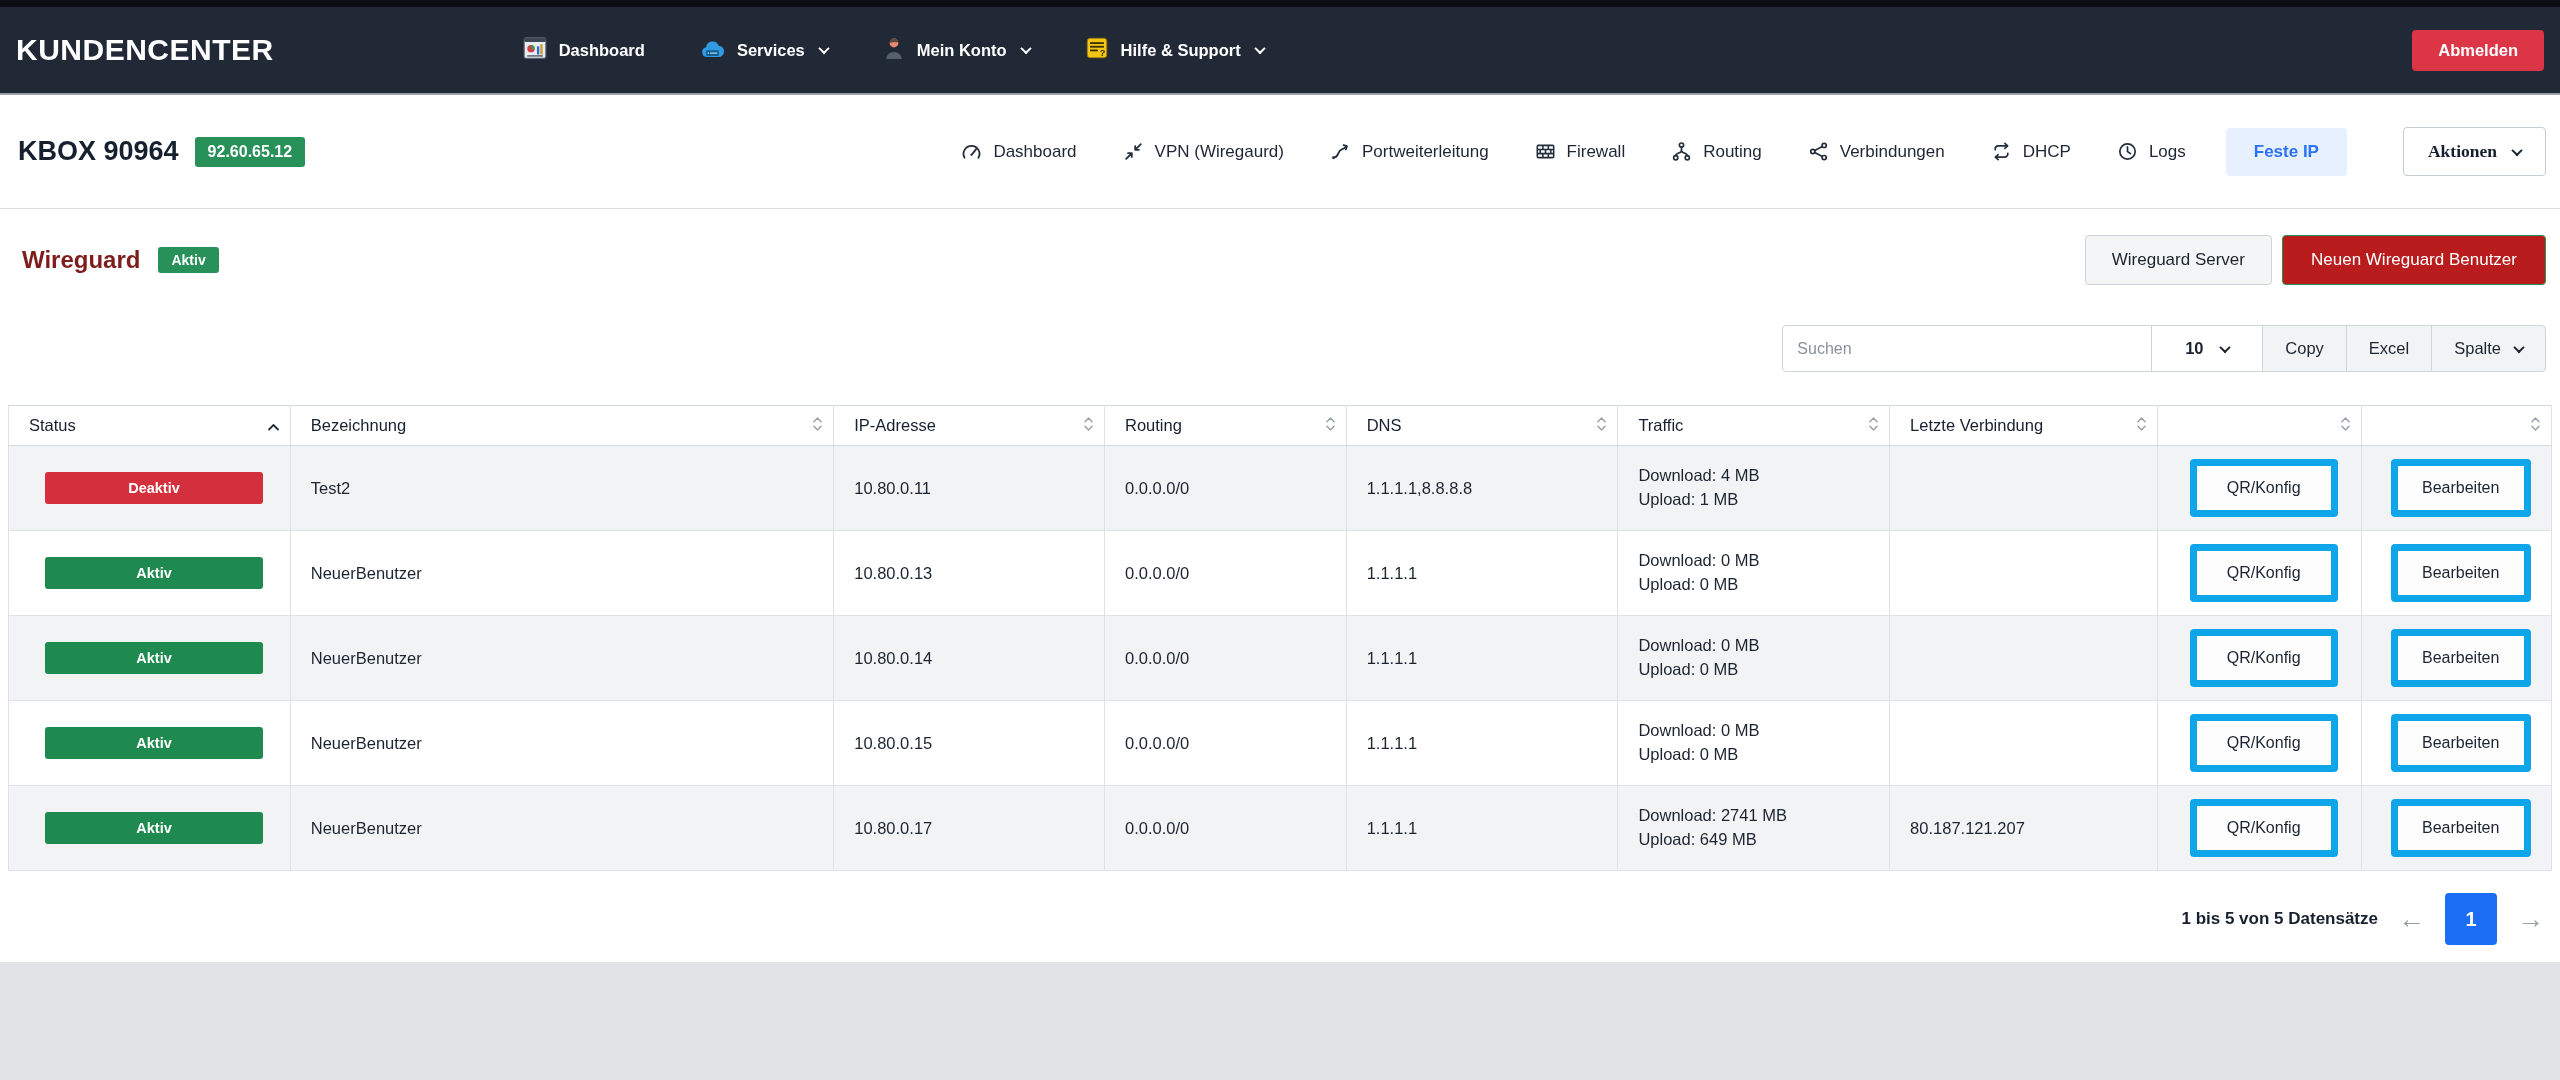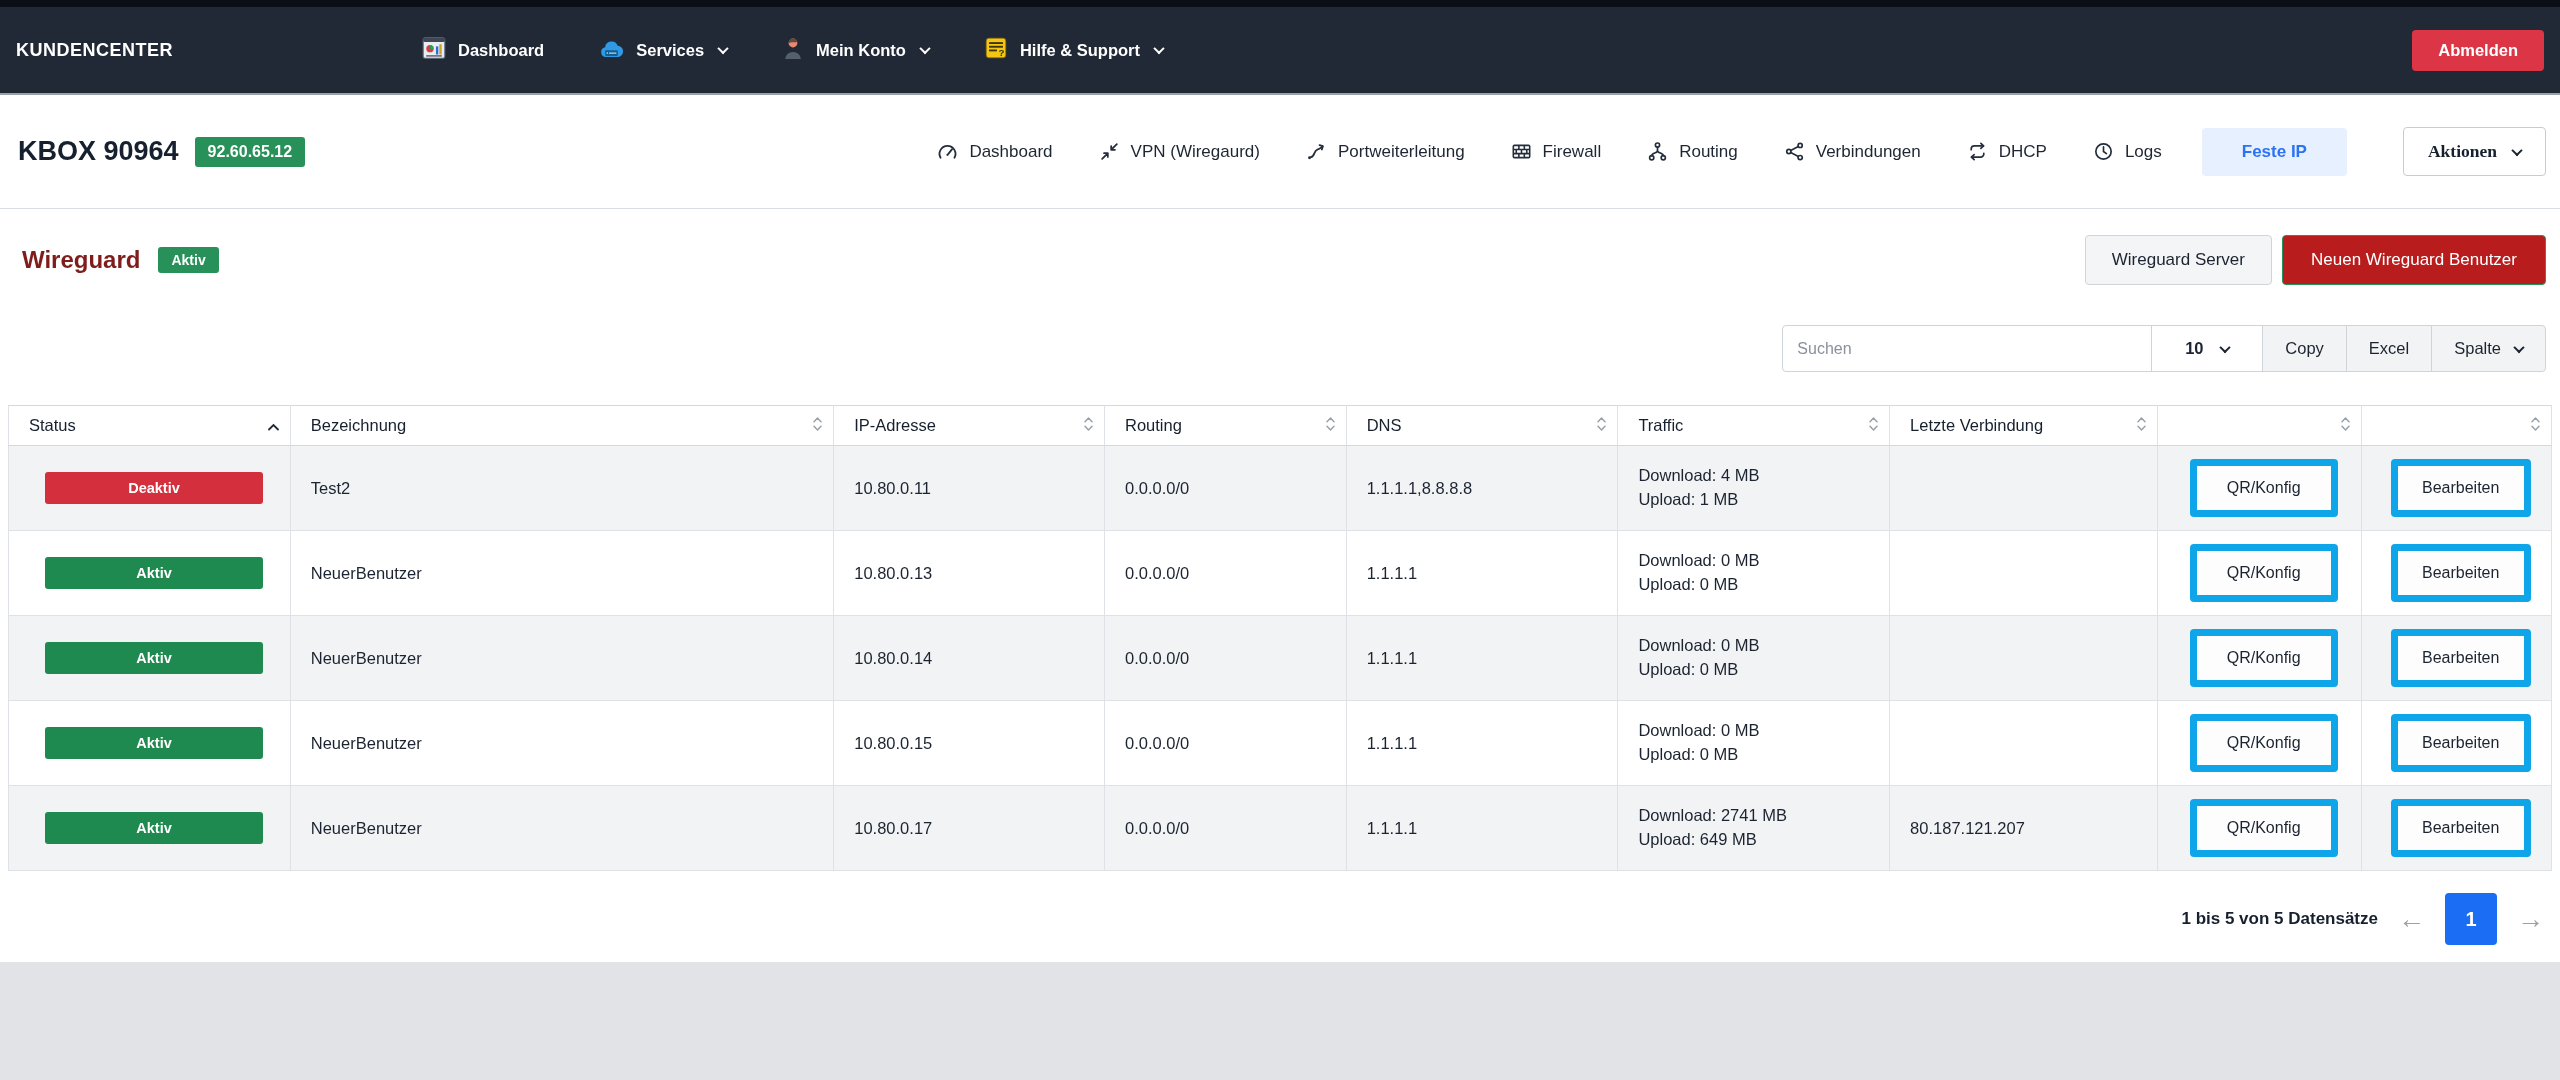--- a/index.html
+++ b/index.html
@@ -3,42 +3,42 @@
 <meta charset="utf-8">
 <style>
   * { box-sizing: border-box; margin: 0; padding: 0; }
   html,body { width: 2560px; height: 1080px; overflow: hidden;
     font-family: "Liberation Sans", sans-serif; background: #e1e3e7; color: #1b2430; }
 
   
   .topstrip { height: 7px; background: #0b0f15; }
   .navbar { height: 88px; background: #212936; display: flex; align-items: center;
     padding: 0 16px; border-bottom: 2px solid #99a1ab; }
-  .brand { color: #fff; font-size: 18px; font-weight: 800; letter-spacing: .5px; }
+  .brand { color: #fff; font-size: 30px; font-weight: 800; letter-spacing: .5px; }
   .nav-menu { display: flex; align-items: center; gap: 54px; margin-left: 248px; }
   .nav-item { display: flex; align-items: center; gap: 11px; color: #fff;
     font-size: 16.5px; font-weight: 700; cursor: pointer; }
   .chev { width: 8px; height: 8px; border-right: 2px solid #fff; border-bottom: 2px solid #fff;
     transform: rotate(45deg) translate(-1px,-1px); margin-left: 4px; }
   .chev.dark { border-color: #1b2430; }
   .logout-btn { margin-left: auto; background: #dc3545; color: #fff; border: none;
     font-family: inherit; font-size: 16.5px; font-weight: 700; padding: 11px 26px;
     border-radius: 4px; cursor: pointer; }
 
   
   .subheader { height: 114px; background: #fff; display: flex; align-items: center;
     padding: 0 14px; border-bottom: 1px solid #d9dde2; }
   .device-title { font-size: 27px; font-weight: 800; margin-left: 4px; color: #16202e; }
   .ip-badge { background: #28915a; color: #fff; font-size: 16px; font-weight: 700;
     padding: 6px 13px; border-radius: 3px; margin-left: 16px; }
   .subtabs { display: flex; align-items: center; gap: 46px; margin-left: auto; }
   .subtab { display: flex; align-items: center; gap: 11px; font-size: 17px;
     color: #1e2633; cursor: pointer; white-space: nowrap; }
   .feste-ip { margin-left: 40px; background: #e7f0fe; color: #2b72f5; font-size: 17px;
-    font-weight: 600; padding: 14px 40px; border-radius: 4px; cursor: pointer; }
+    font-weight: 600; padding: 14px 28px; border-radius: 4px; cursor: pointer; }
   .aktionen-btn { margin-left: 56px; background: #fff; border: 1px solid #c6ccd3;
     font-family: Liberation Serif, serif; font-size: 17.5px; font-weight: 700; color: #16202e;
     padding: 13px 24px; border-radius: 4px; display: flex; align-items: center; gap: 12px;
     cursor: pointer; }
 
   
   .content { background: #fff; height: 753px; overflow: hidden; }
   .card-head { display: flex; align-items: center; padding: 26px 14px 0 22px; }
   .panel-title { font-size: 24px; font-weight: 800; color: #7f1d1d; }
   .mini-badge { background: #28915a; color: #fff; font-size: 14px; font-weight: 700;

